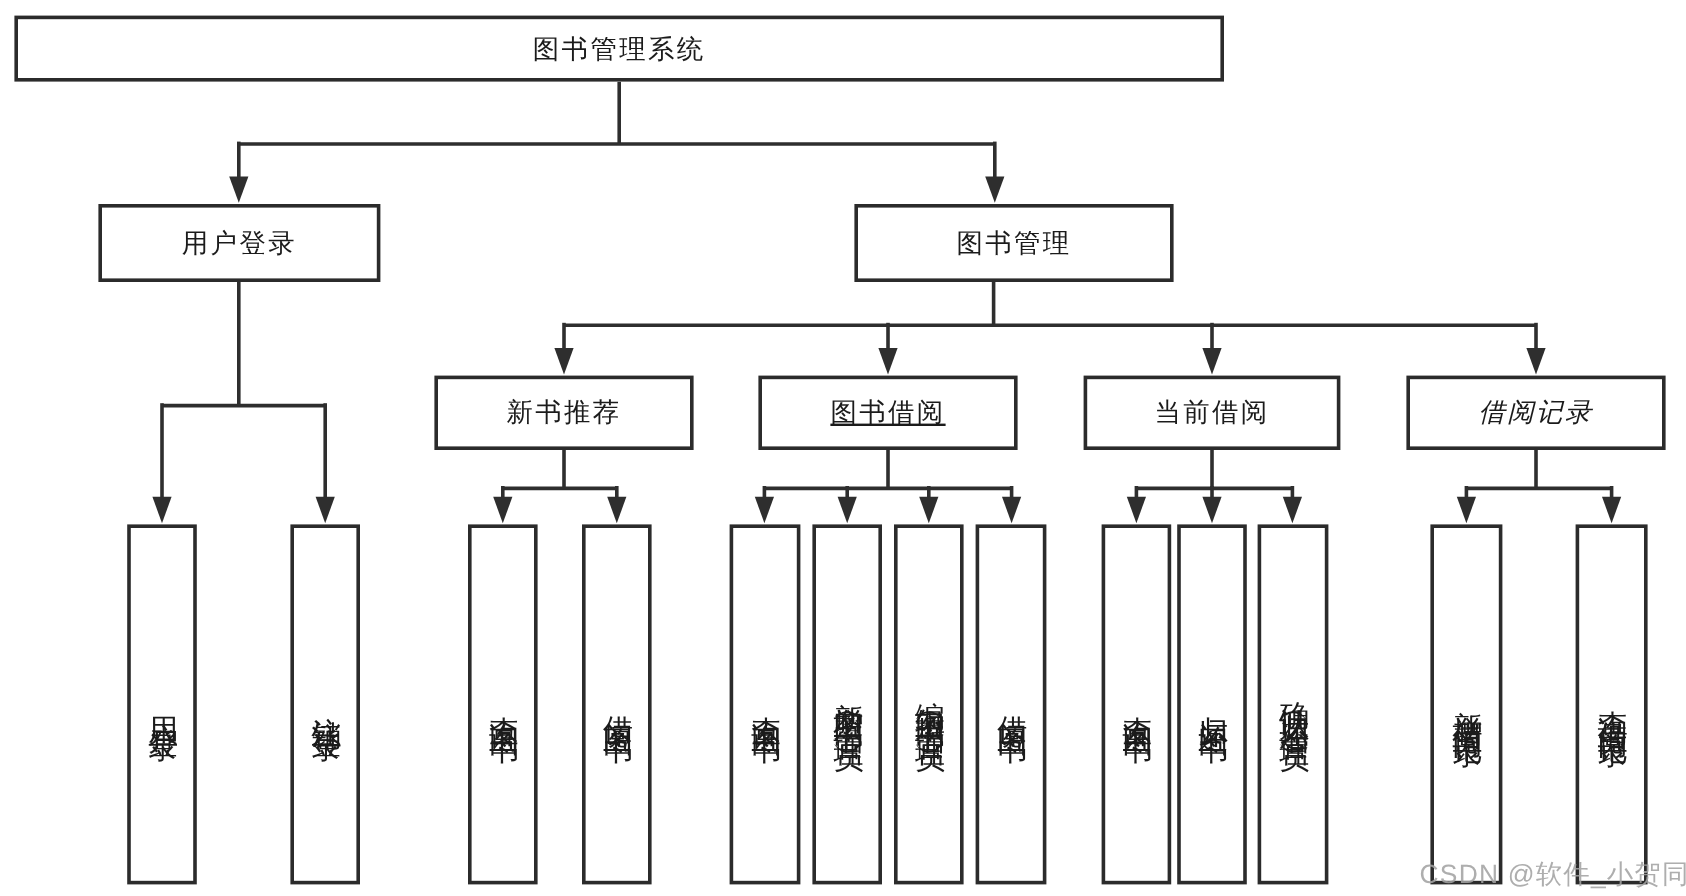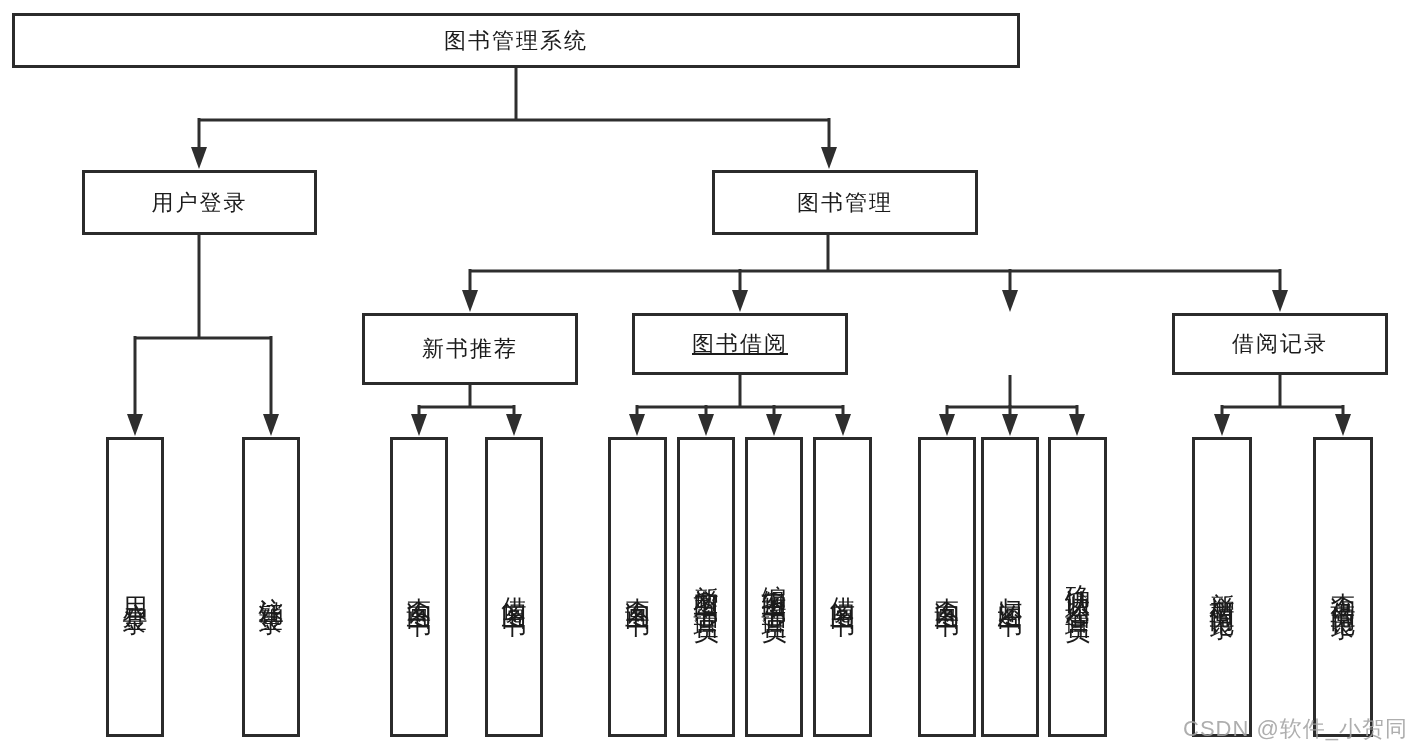--- a/index.html
+++ b/index.html
@@ -108,27 +108,30 @@
     <span>图书管理系统</span>
   </div>
 
   <div class="node h" style="left:82px;top:170px;width:235px;height:65px;">
     <span>用户登录</span>
   </div>
   <div class="node h" style="left:712px;top:170px;width:266px;height:65px;">
     <span>图书管理</span>
   </div>
 
-  <div class="node h" style="left:362px;top:313px;width:216px;height:72px;">
+  <div class="node h" style="left:362px;top:313px;width:216px;height:62px;">
     <span>新书推荐</span>
   </div>
   <div class="node h" style="left:632px;top:313px;width:216px;height:62px;text-decoration:underline;">
     <span>图书借阅</span>
   </div>
-  <div class="node h" style="left:1172px;top:313px;width:216px;height:62px;">
+  <div class="node h" style="left:903px;top:313px;width:214px;height:62px;">
+    <span>当前借阅</span>
+  </div>
+  <div class="node h" style="left:1172px;top:313px;width:216px;height:62px;font-style:italic;">
     <span>借阅记录</span>
   </div>
 
   <div class="node v" style="left:106px;top:437px;width:58px;height:300px;">
     <span>用户登录</span>
   </div>
   <div class="node v" style="left:242px;top:437px;width:58px;height:300px;">
     <span>注销登录</span>
   </div>
 

